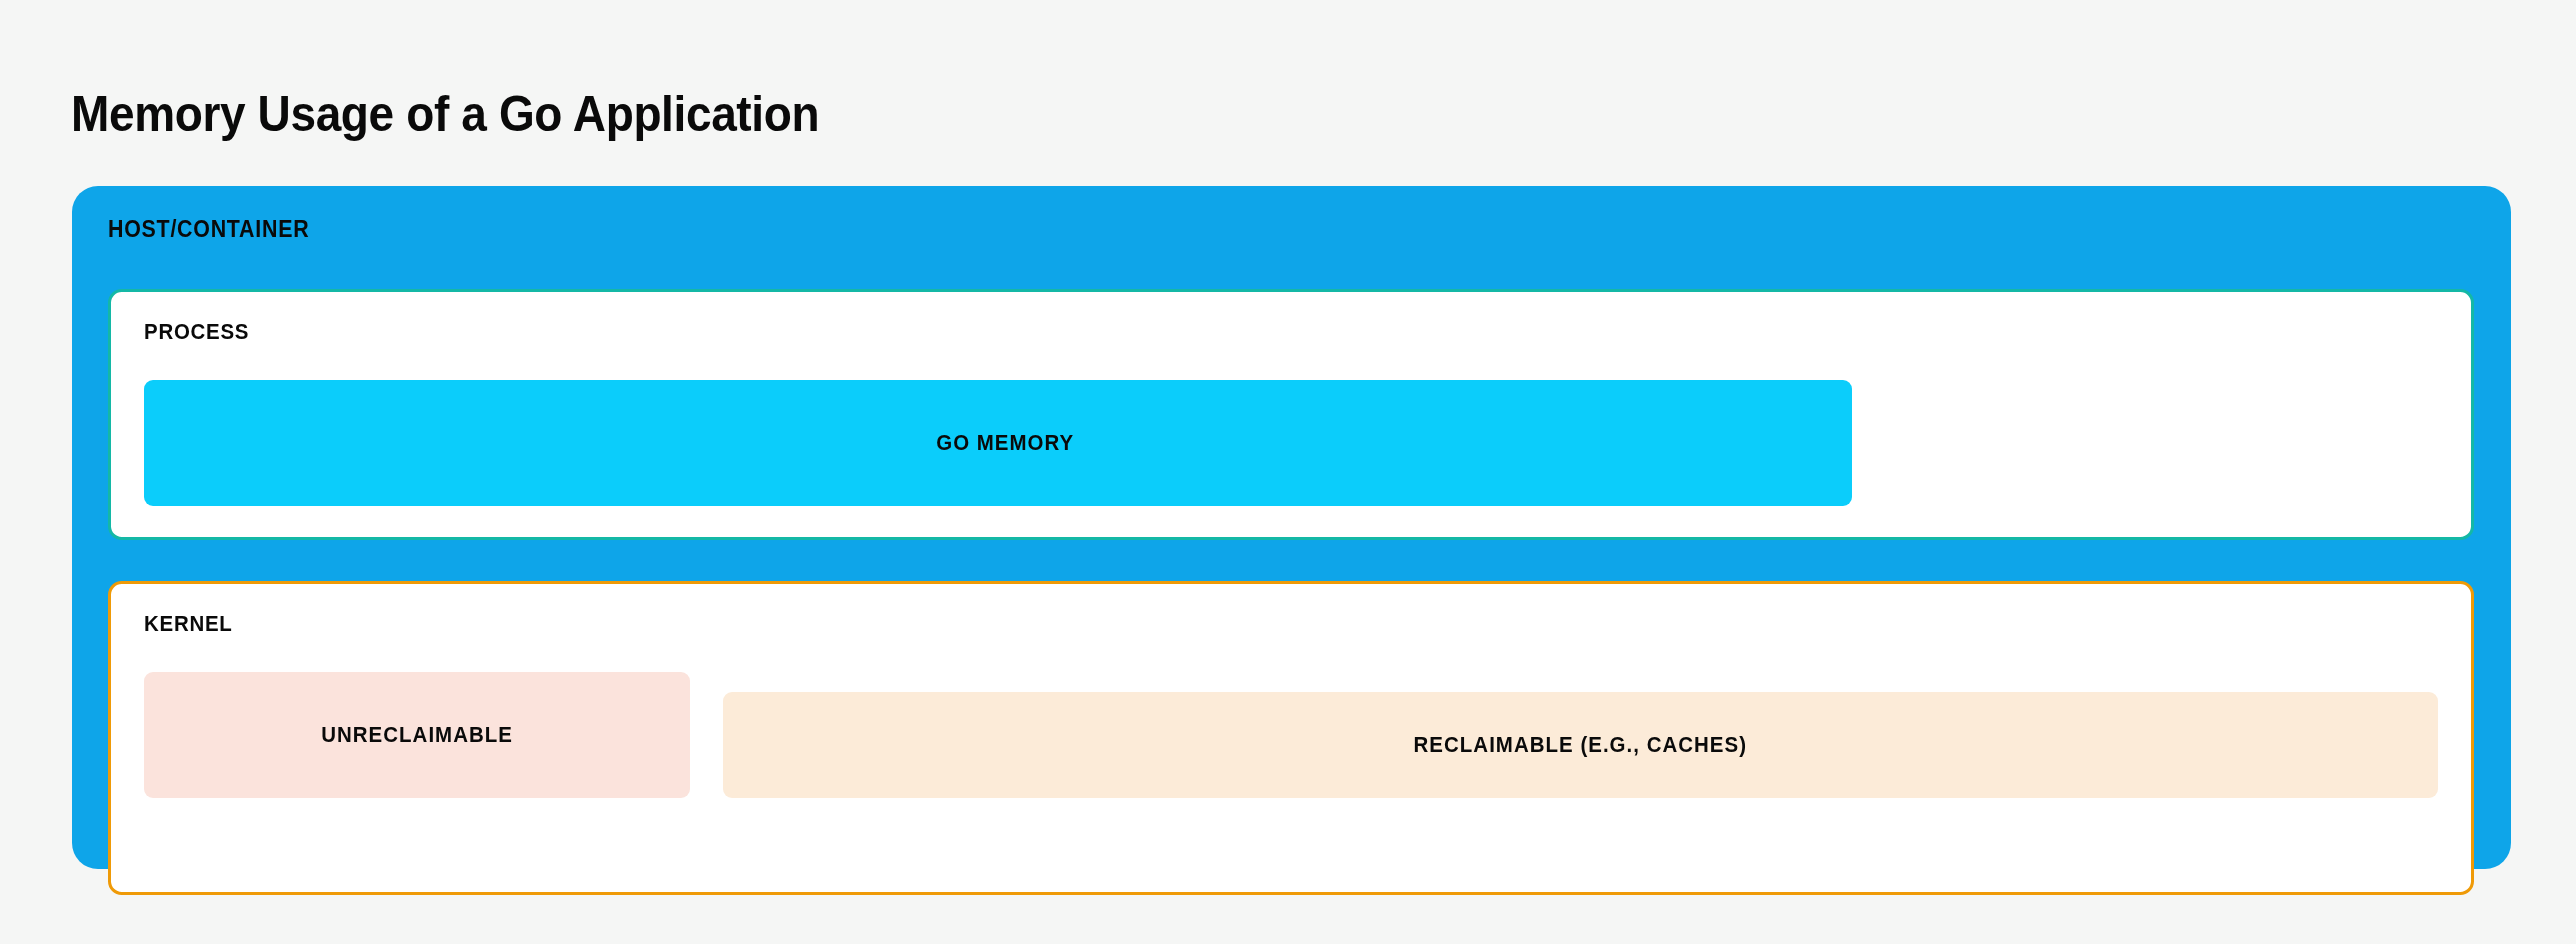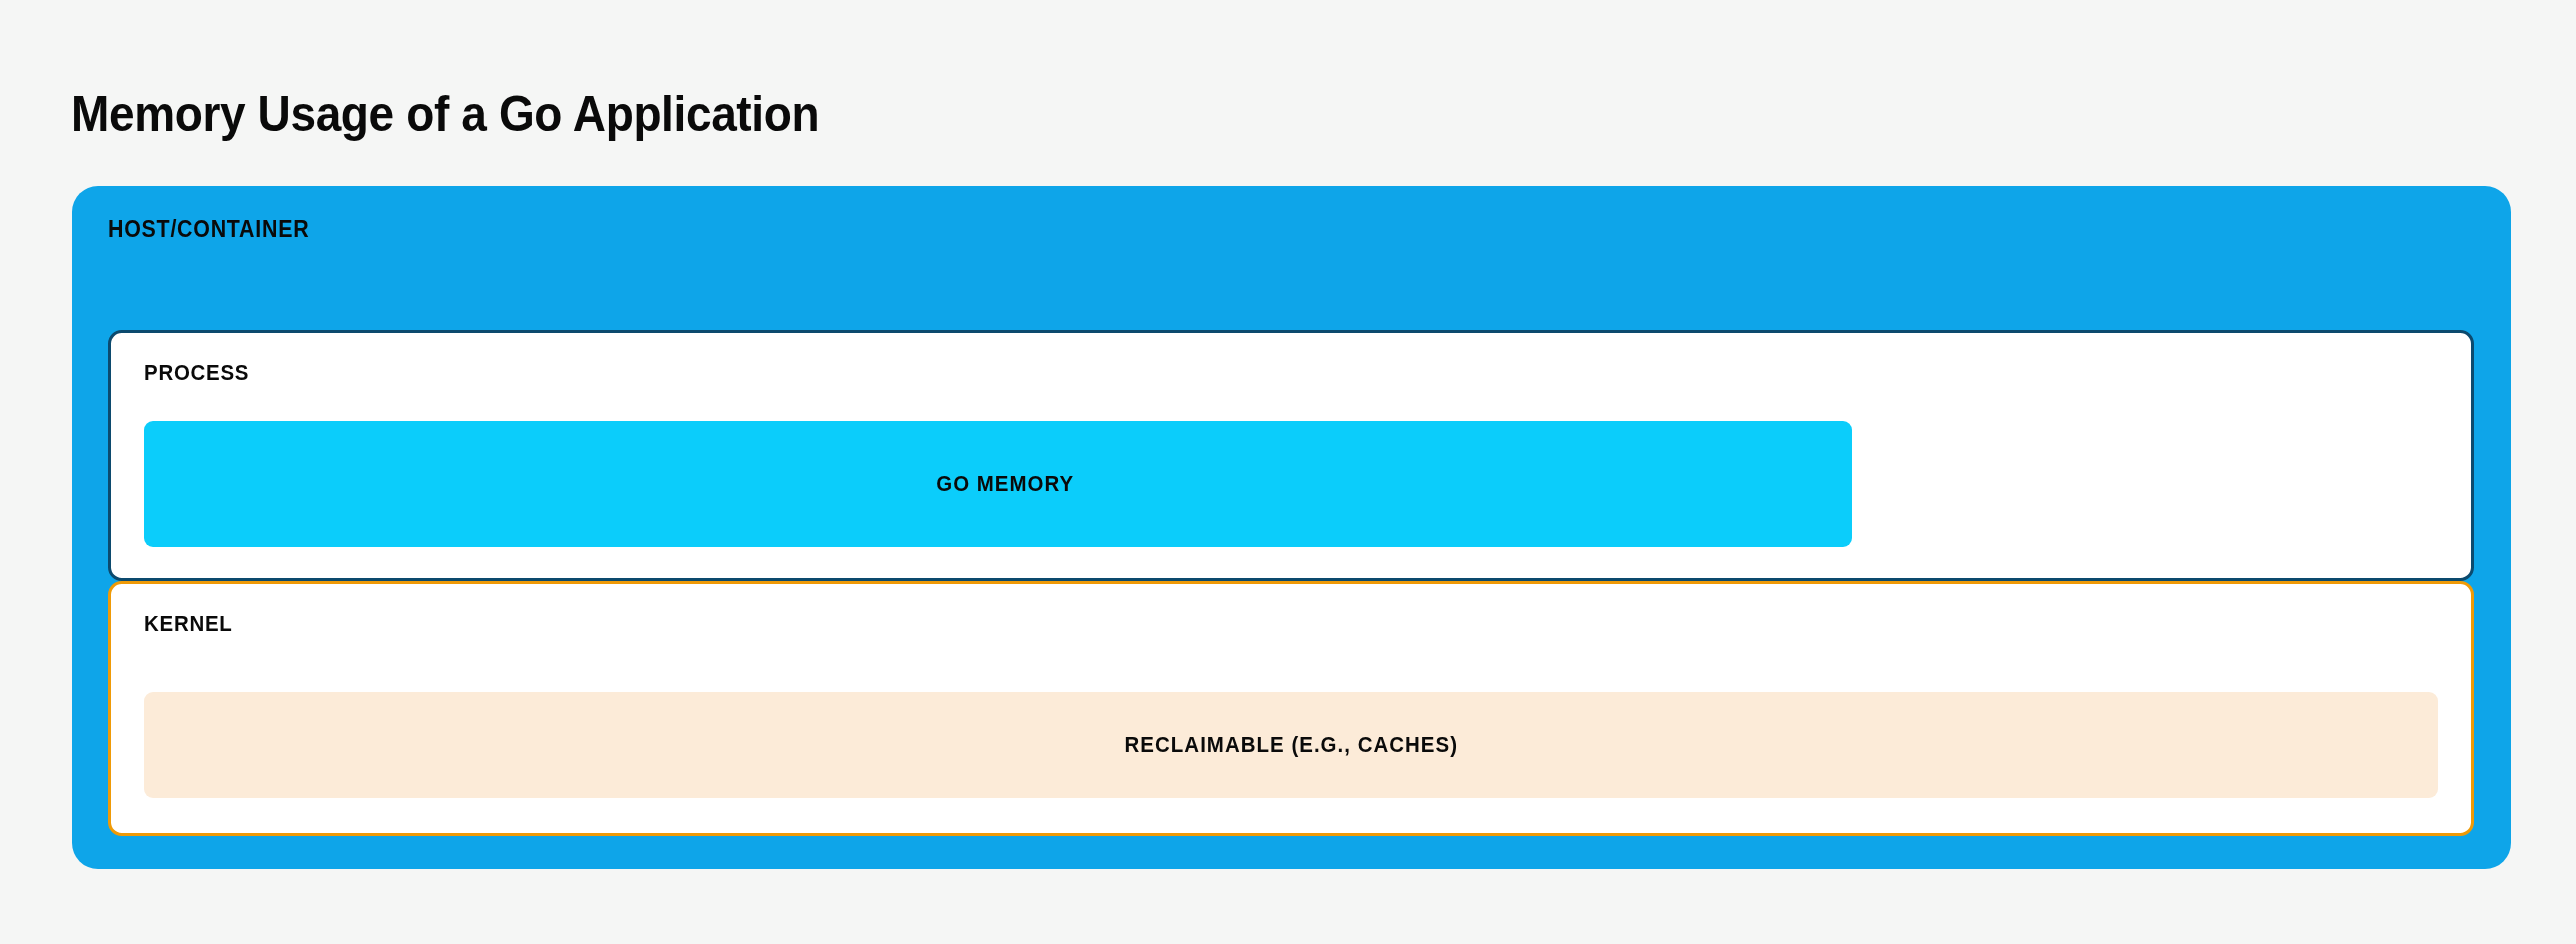--- a/index.html
+++ b/index.html
@@ -65,27 +65,26 @@
     left: 36px;
     width: 2366px;
     background: #ffffff;
     box-sizing: border-box;
     border-radius: 13.7px;
   }
 
   .frame-process {
     top: 103px;
     height: 251px;
-    border: 3px solid #0c4a6e;
-    margin-top: 41px;
+    border: 3px solid #14b8a6;
   }
 
   .frame-kernel {
     top: 395px;
-    height: 255px;
+    height: 314px;
     border: 3px solid #ef9a07;
   }
 
   .frame-label {
     position: absolute;
     left: 33px;
     top: 27px;
     font-size: 22px;
     font-weight: 700;
     letter-spacing: 0.8px;
@@ -148,20 +147,23 @@
       <div class="bar bar-go">
         <span class="bar-label">GO MEMORY</span>
       </div>
     </div>
   </div>
 
   <div class="frame frame-kernel">
     <div class="frame-label">KERNEL</div>
 
     <div class="bar-row">
+      <div class="bar bar-unreclaim">
+        <span class="bar-label">UNRECLAIMABLE</span>
+      </div>
       <div class="bar bar-reclaim">
         <span class="bar-label">RECLAIMABLE (E.G., CACHES)</span>
       </div>
     </div>
   </div>
 
 </div>
 
 
 </body></html>

